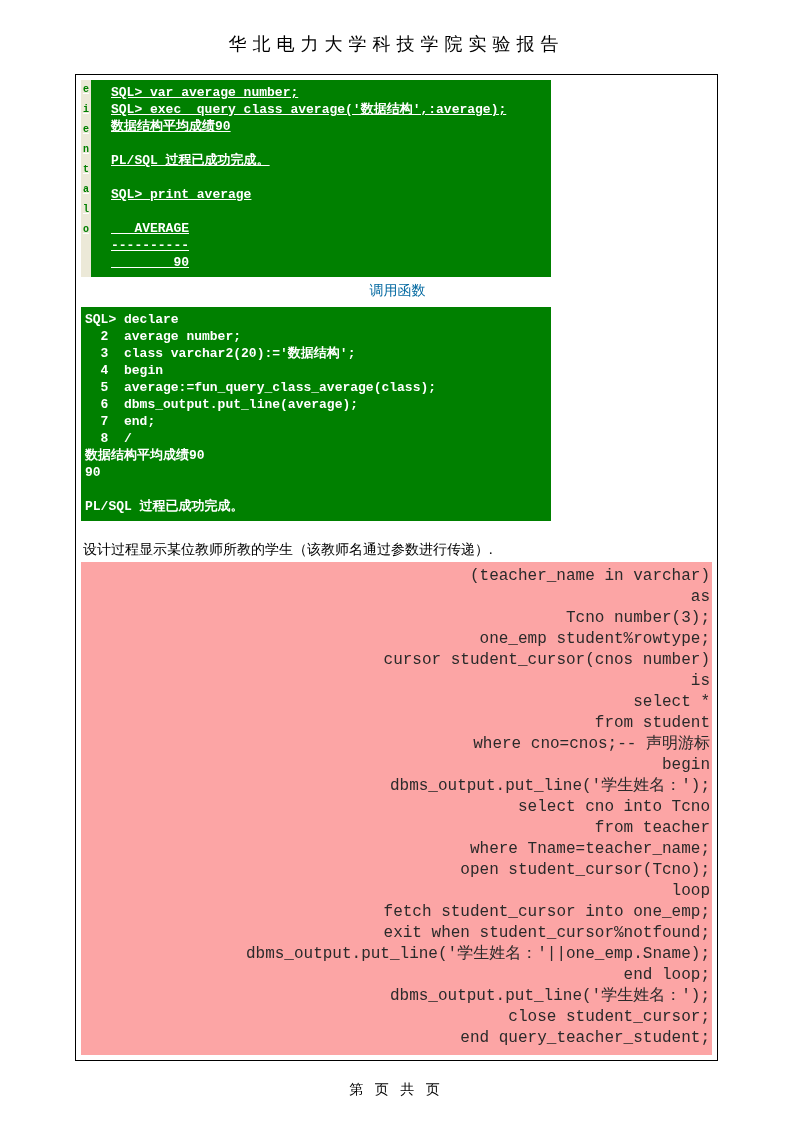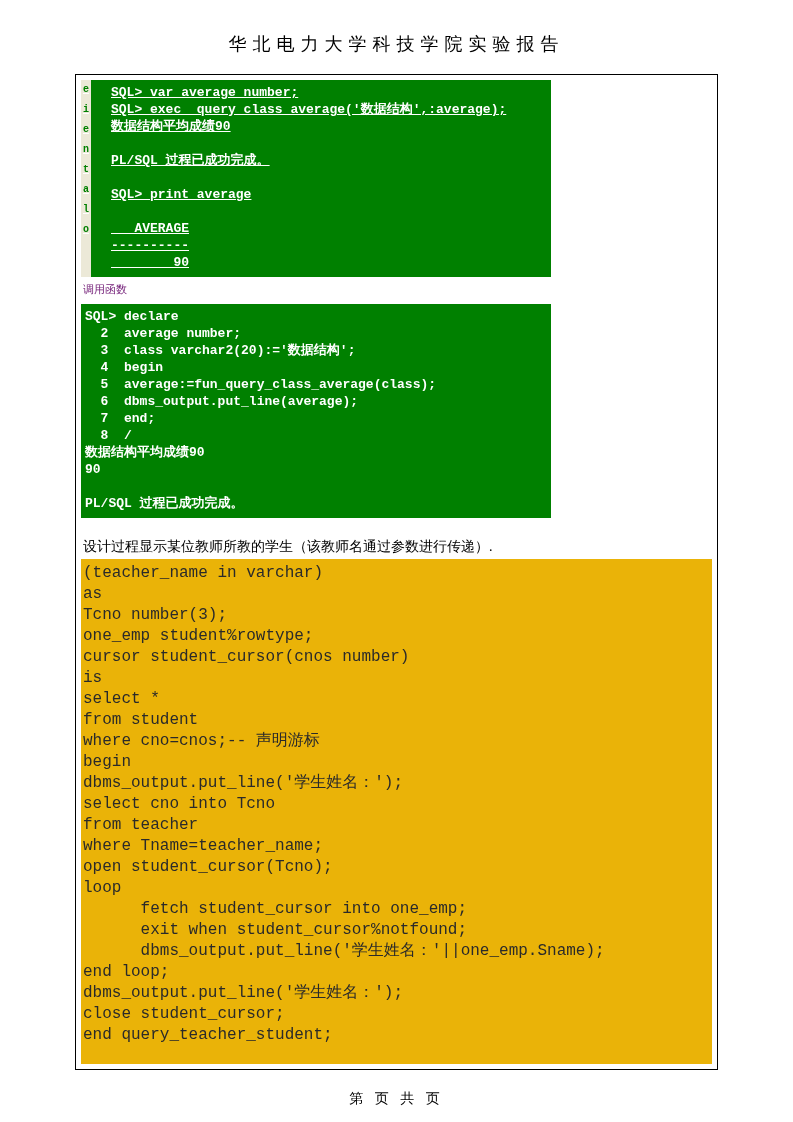--- a/index.html
+++ b/index.html
@@ -54,40 +54,42 @@
   }
   .term2 {
     background: #008000;
     width: 470px;
     padding: 4px 4px 6px 4px;
     line-height: 17px;
     white-space: pre;
     margin-top: 4px;
   }
   .mid-label {
-    font-size: 11px;
-    color: #701a75;
+    font-size: 14px;
+    color: #0369a1;
     padding: 5px 0 3px 2px;
     font-family: "SimSun", serif;
+    text-align: center;
   }
   .desc-label {
     font-size: 14px;
     color: #000;
     padding: 20px 0 3px 2px;
     font-family: "SimSun", serif;
   }
   .code-block {
-    background: #eab308;
+    background: #fca5a5;
     color: #2a2a2a;
     font-family: "Courier New", monospace;
     font-size: 16px;
     line-height: 21px;
     white-space: pre;
-    padding: 4px 2px 18px 2px;
+    padding: 4px 2px 6px 2px;
     width: 631px;
+    text-align: right;
   }
   .footer {
     text-align: center;
     font-size: 14px;
     letter-spacing: 4px;
     padding: 20px 0 0 0;
   }
 </style>
 </head>
 <body>

